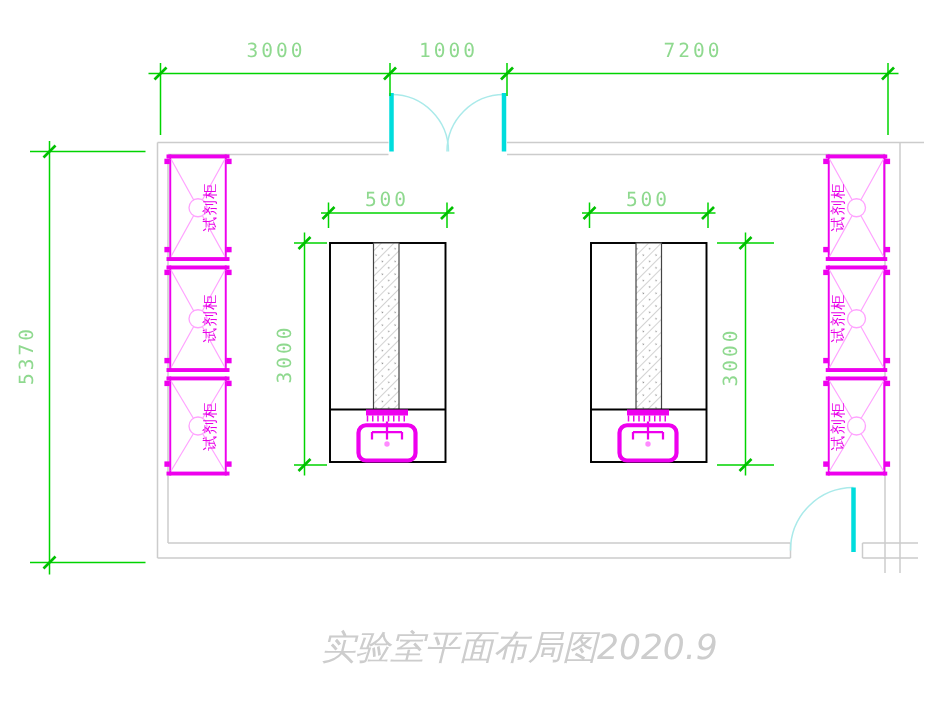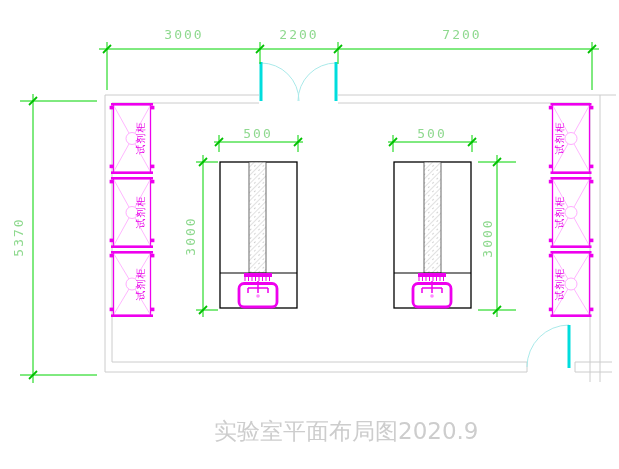--- a/index.html
+++ b/index.html
@@ -14,21 +14,21 @@
     font-size:13px;letter-spacing:2px;font-weight:400;
   }
   .rot{transform:rotate(-90deg);}
   .cab-label{
     position:absolute;width:40px;height:12px;line-height:12px;text-align:center;
     color:#e800e8;font-size:10px;letter-spacing:1px;transform:rotate(-90deg);
     font-family:"DejaVu Sans",sans-serif;white-space:nowrap;
   }
   .title{
     position:absolute;color:#cdcdcd;font-size:23px;letter-spacing:0px;
-    text-align:center;white-space:nowrap;font-family:"DejaVu Sans",sans-serif;
+    text-align:center;white-space:nowrap;font-family:"DejaVu Sans",sans-serif;font-style:italic;
   }
 </style>
 </head>
 <body>
 
 <div class="canvas">
 
 <svg width="619" height="469" viewBox="0 0 619 469">
   <defs>
     <pattern id="hatch" width="6" height="6" patternUnits="userSpaceOnUse" patternTransform="rotate(45)">
@@ -192,21 +192,21 @@
     <rect x="548.8" y="253.8" width="3.6" height="3.6" fill="#ee00ee"></rect>
         <rect x="589.8" y="253.8" width="3.6" height="3.6" fill="#ee00ee"></rect>
     <rect x="548.8" y="307.6" width="3.6" height="3.6" fill="#ee00ee"></rect>
         <rect x="589.8" y="307.6" width="3.6" height="3.6" fill="#ee00ee"></rect>
     <path d="M553,254 L589,314 M589,254 L553,314" stroke="#ffa3ff" stroke-width="0.8"></path>
     <circle cx="571" cy="284" r="6" fill="#ffffff" stroke="#ffa3ff" stroke-width="0.9"></circle>
   </g>
 </svg>
 
 <span class="lbl dim" style="left:149px;top:27px;width:70px;">3000</span>
-<span class="lbl dim" style="left:264px;top:27px;width:70px;">2200</span>
+<span class="lbl dim" style="left:264px;top:27px;width:70px;">1000</span>
 <span class="lbl dim" style="left:427px;top:27px;width:70px;">7200</span>
 
 <span class="lbl dim rot" style="left:-16px;top:229px;width:70px;">5370</span>
 
 <span class="lbl dim" style="left:223px;top:126px;width:70px;">500</span>
 <span class="lbl dim rot" style="left:156px;top:228px;width:70px;">3000</span>
 
 <span class="lbl dim" style="left:397px;top:126px;width:70px;">500</span>
 <span class="lbl dim rot" style="left:453px;top:230px;width:70px;">3000</span>
 

